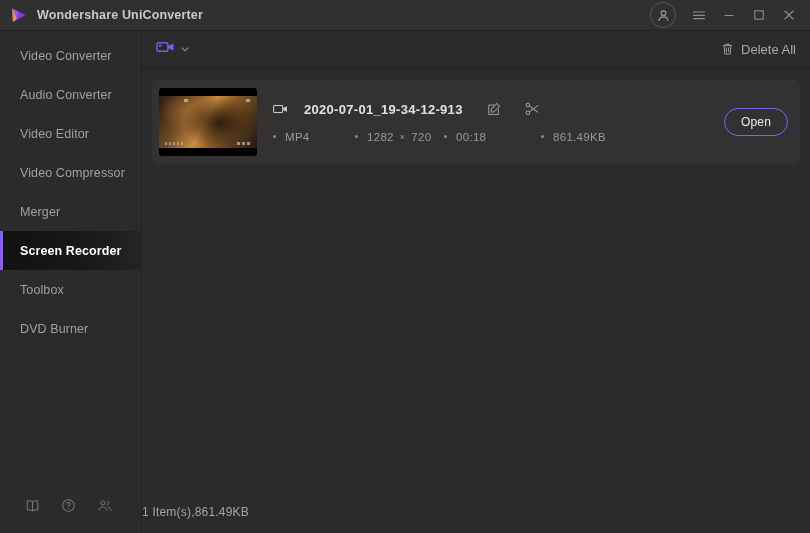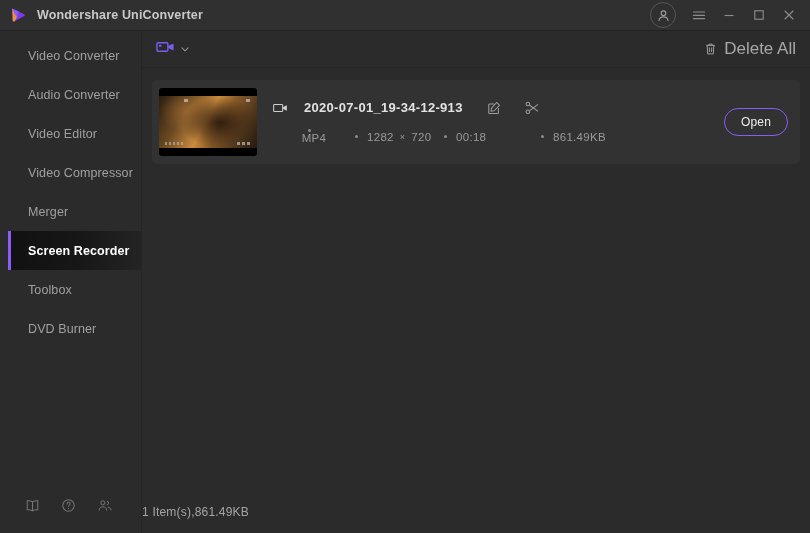--- a/index.html
+++ b/index.html
@@ -52,21 +52,21 @@
   .body { flex: 1; display: flex; min-height: 0; }
 
   
   .sidebar {
     width: 142px; min-width: 142px;
     background: #2b2b2b;
     border-right: 1px solid #242424;
     display: flex; flex-direction: column;
     position: relative;
   }
-  .nav { padding-top: 5px; padding-left: 8px; }
+  .nav { padding-top: 5px; }
   .nav-item {
     height: 39px; display: flex; align-items: center;
     padding-left: 20px;
     font-size: 12.5px; color: #a0a0a0;
     position: relative; cursor: default;
     letter-spacing: .1px;
   }
   .nav-item.active {
     color: #ffffff; font-weight: bold;
     background: linear-gradient(90deg, #111111 0%, #171717 55%, #242424 100%);
@@ -95,22 +95,22 @@
     padding: 0 12px 0 10px;
     border-bottom: 1px solid #242424;
   }
   .fmt-select {
     display: flex; align-items: center; gap: 5px;
     padding: 2px 4px; cursor: default;
   }
   .chev { color: #8a8a8a; display: flex; }
   .delete-all {
     margin-left: auto;
-    display: flex; align-items: center; gap: 7px;
-    font-size: 17px; color: #a8a8a8; cursor: default;
+    display: flex; align-items: flex-start; gap: 7px;
+    font-size: 13px; color: #a8a8a8; cursor: default;
     padding: 4px 2px;
   }
   .trash { display: flex; color: #a0a0a0; }
 
   
   .filelist { flex: 1; padding: 12px 10px 0 10px; min-height: 0; overflow: hidden; }
   .card {
     background: #323232;
     border-radius: 5px;
     height: 84px;
@@ -154,21 +154,21 @@
     font-size: 13px; font-weight: bold; color: #e2e2e2;
     letter-spacing: .3px; white-space: nowrap;
   }
   .act { color: #9d9d9d; display: flex; cursor: default; }
   .act.edit { margin-left: 8px; }
   .act.cut { margin-left: 8px; }
 
   .row2 { display: flex; align-items: center; font-size: 11.5px; color: #9a9a9a; letter-spacing: .3px; }
   .mcell { display: flex; align-items: center; }
   .dot { width: 3px; height: 3px; border-radius: 50%; background: #8c8c8c; margin-right: 9px; flex: 0 0 auto; }
-  .m-fmt   { width: 82px; flex-direction: column; }
+  .m-fmt   { width: 82px; }
   .m-res   { width: 89px; }
   .m-dur   { width: 97px; }
   .m-size  { width: auto; }
   .res-x { margin: 0 6px; font-size: 9px; color: #9a9a9a; }
 
   .open-btn {
     margin-left: auto;
     width: 64px; height: 28px;
     border: 1.4px solid #8b5cf6;
     border-radius: 14px;

